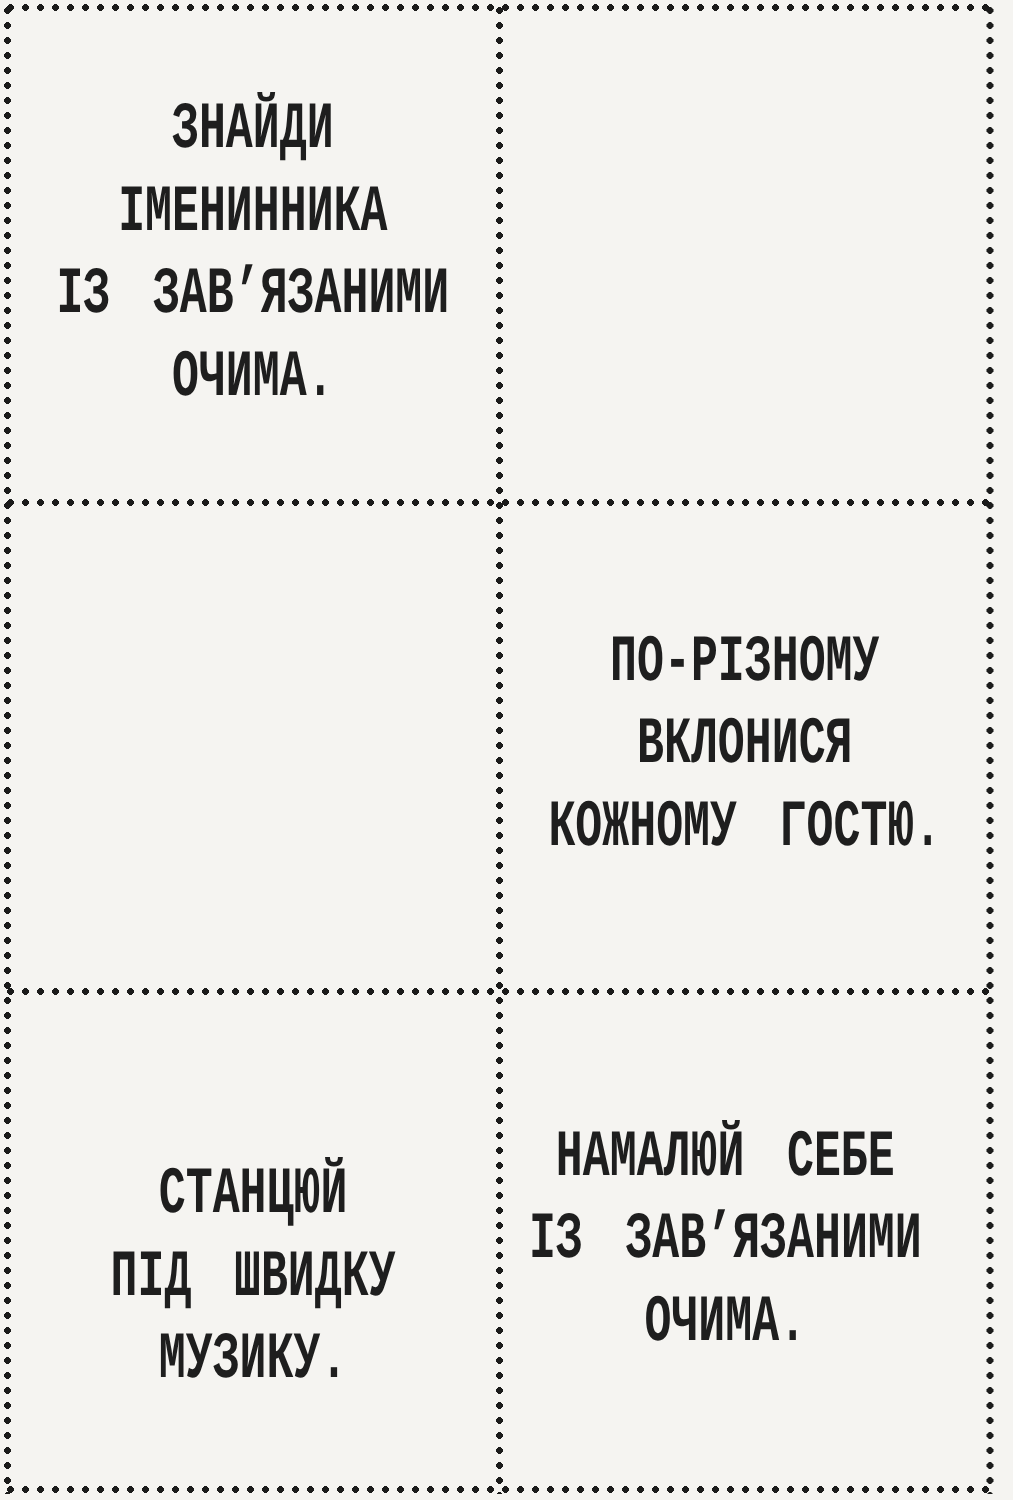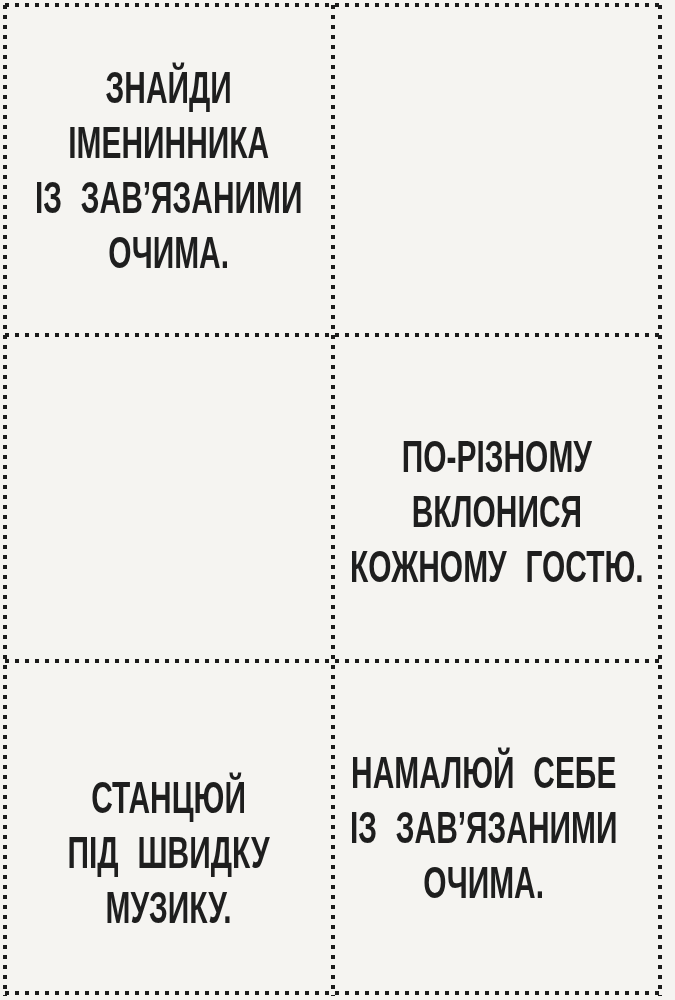--- a/index.html
+++ b/index.html
@@ -6,21 +6,21 @@
     --bg:#f5f4f1;
     --dot:#1b1b1b;
     --ink:#1e1e1e;
   }
   html,body{margin:0;padding:0;background:var(--bg);}
   .sheet{
     position:relative;
     width:675px;height:1000px;
     background:var(--bg);
     overflow:hidden;
-    font-family:Liberation Sans, sans-serif;
+    font-family:Liberation Mono, monospace;
   }
   
   .hline{
     position:absolute;
     left:2px;width:661px;height:6px;
     background-image:radial-gradient(circle 2.3px at center,var(--dot) 97%,rgba(0,0,0,0) 100%);
     background-size:10px 6px;
     background-repeat:repeat-x;
   }
   .vline{
@@ -34,21 +34,21 @@
   .v1{left:2px}.v2{left:330px}.v3{left:657px}
   
   .card{
     position:absolute;
     display:flex;align-items:center;justify-content:center;
     text-align:center;
   }
   .c1{left:5px;top:5px;width:328px;height:330px}
   .c2{left:333px;top:5px;width:327px;height:330px}
   .c3{left:5px;top:335px;width:328px;height:326px}
-  .c4{left:333px;top:348px;width:327px;height:326px}
+  .c4{left:333px;top:334px;width:327px;height:326px}
   .c5{left:5px;top:686px;width:328px;height:332px}
   .c6{left:320px;top:661px;width:327px;height:332px}
   .card-lines{
     color:var(--ink);
     font-weight:700;
     font-size:44px;
     line-height:55px;
     letter-spacing:0px;
     word-spacing:.35em;
     white-space:nowrap;

